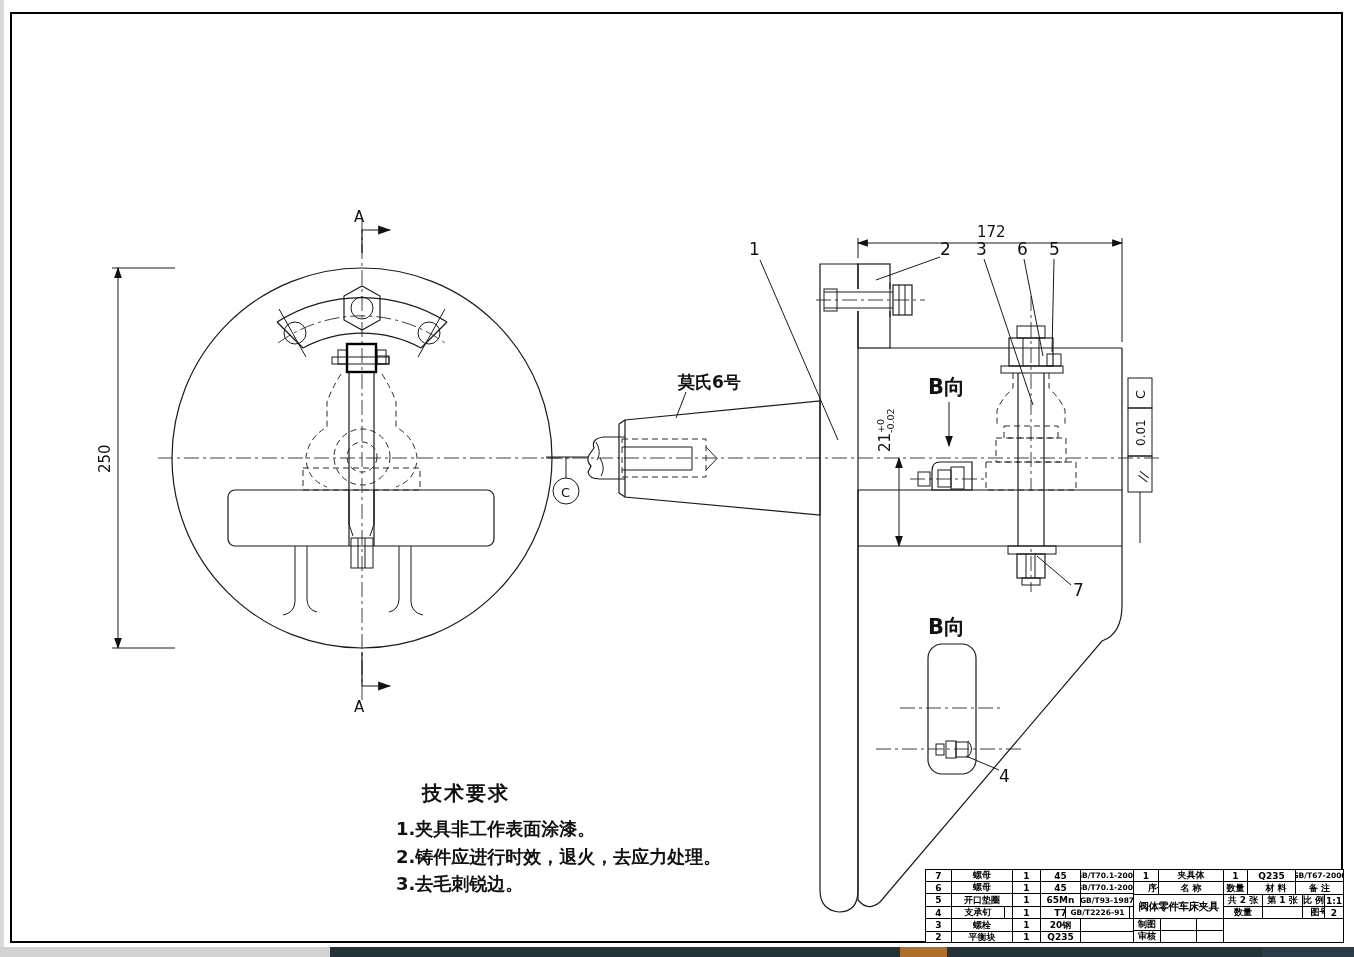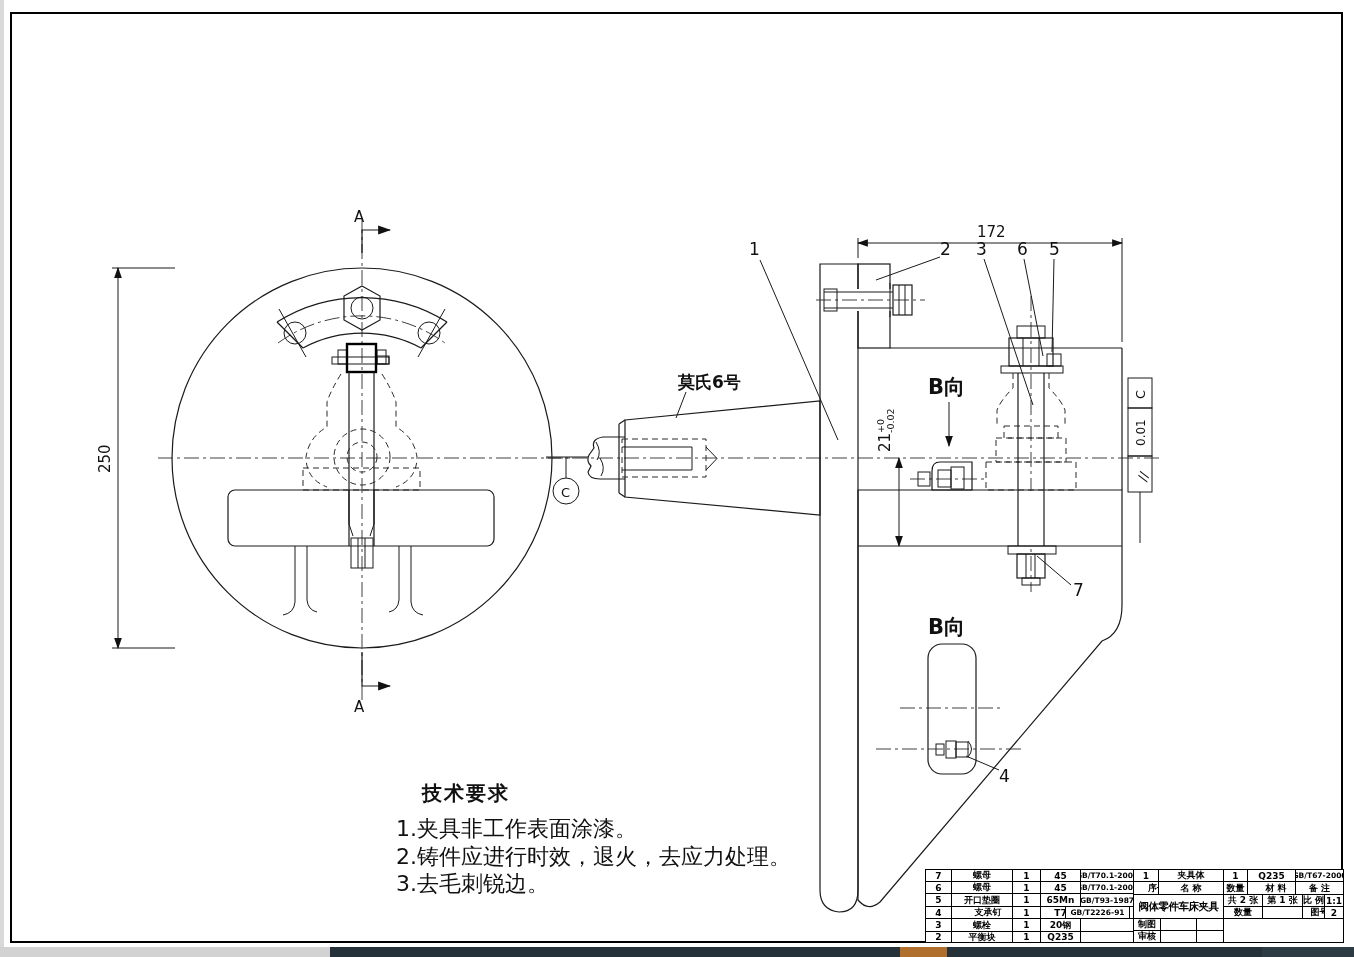--- a/index.html
+++ b/index.html
@@ -14,21 +14,21 @@
   .cl{stroke:#2a2a2a;stroke-width:0.9;fill:none;stroke-dasharray:15 4 3 4;}
   .hid{stroke:#2a2a2a;stroke-width:1;fill:none;stroke-dasharray:6 4;}
   .lead{stroke:#1a1a1a;stroke-width:1;fill:none;}
   text{fill:#111;font-family:"DejaVu Sans","Liberation Sans",sans-serif;}
   .callout{font-size:17px;}
   .dimtxt{font-size:15px;}
   .cjk{font-weight:bold;}
   
   #techreq{position:absolute;left:396px;top:780px;color:#111;}
   #techreq .t{font-size:20px;font-weight:bold;margin:0 0 8px 26px;letter-spacing:2px;}
-  #techreq .i{font-size:22px;font-weight:normal;line-height:27.5px;}
+  #techreq .i{font-size:18px;font-weight:bold;line-height:27.5px;}
   
   #tblock{position:absolute;left:925px;top:869px;width:419px;height:74px;}
   #tblock .c{position:absolute;box-sizing:border-box;border:1px solid #000;
              font-size:9px;font-weight:bold;color:#000;display:flex;align-items:center;justify-content:center;
              overflow:hidden;white-space:nowrap;background:#fff;}
   #tblock .std{font-size:7.5px;}
   #tblock .big{font-size:10.5px;letter-spacing:-0.5px;}
   
   #bbar{position:absolute;left:0;top:947px;width:1354px;height:10px;background:#d2d2d2;}
   #bbar .dark{position:absolute;left:330px;top:0;width:1024px;height:10px;background:#25323a;}
@@ -299,21 +299,21 @@
     <div class="c" style="left:115px;top:12px;width:41px;height:13px">45</div>
     <div class="c std" style="left:155px;top:12px;width:54px;height:13px">GB/T70.1-2000</div>
 
     <div class="c" style="left:0;top:24px;width:27px;height:14px">5</div>
     <div class="c" style="left:26px;top:24px;width:62px;height:14px">开口垫圈</div>
     <div class="c" style="left:87px;top:24px;width:29px;height:14px">1</div>
     <div class="c" style="left:115px;top:24px;width:41px;height:14px">65Mn</div>
     <div class="c std" style="left:155px;top:24px;width:54px;height:14px">GB/T93-1987</div>
 
     <div class="c" style="left:0;top:37px;width:27px;height:13px">4</div>
-    <div class="c" style="left:26px;top:37px;width:74px;height:13px">支承钉</div>
+    <div class="c" style="left:26px;top:37px;width:54px;height:13px">支承钉</div>
     <div class="c" style="left:87px;top:37px;width:29px;height:13px">1</div>
     <div class="c" style="left:115px;top:37px;width:41px;height:13px">T7</div>
     <div class="c std" style="left:140px;top:37px;width:65px;height:13px">GB/T2226-91</div>
 
     <div class="c" style="left:0;top:49px;width:27px;height:14px">3</div>
     <div class="c" style="left:26px;top:49px;width:62px;height:14px">螺栓</div>
     <div class="c" style="left:87px;top:49px;width:29px;height:14px">1</div>
     <div class="c" style="left:115px;top:49px;width:41px;height:14px">20钢</div>
     <div class="c std" style="left:155px;top:49px;width:54px;height:14px"></div>
 

